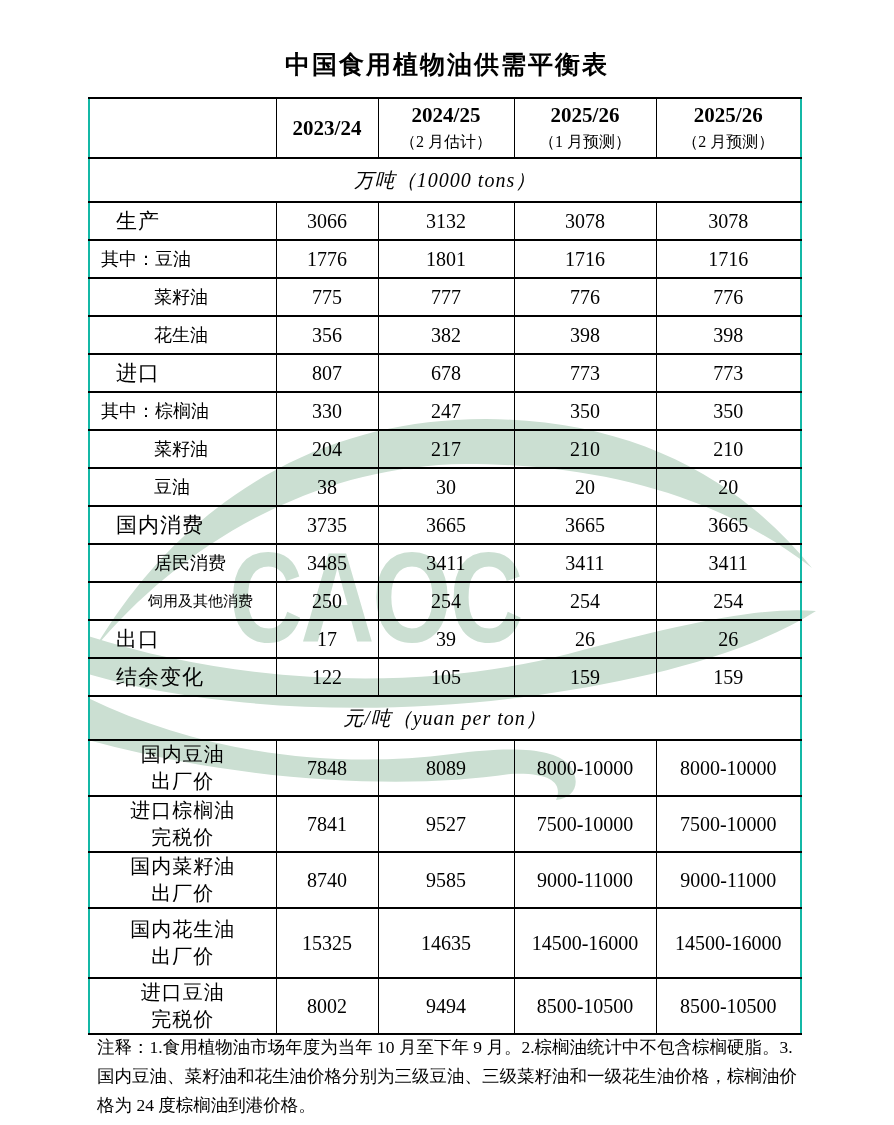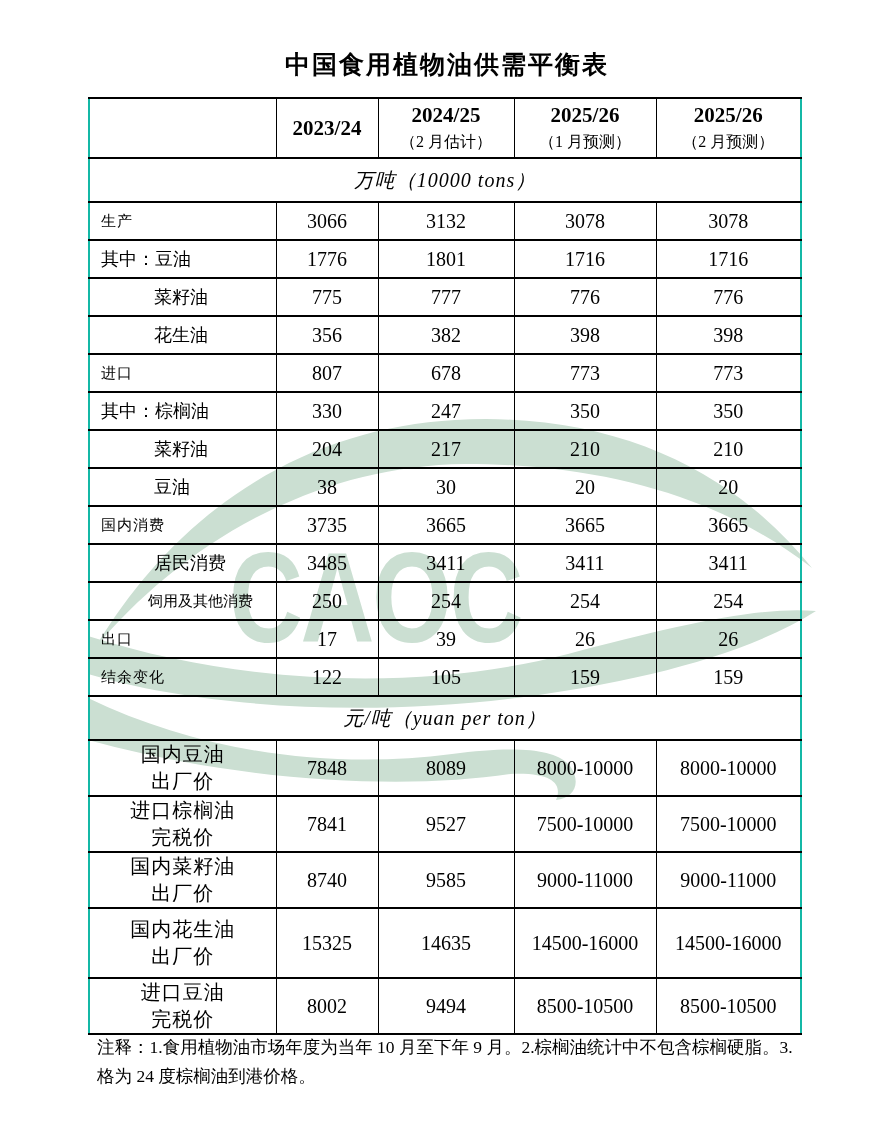--- a/index.html
+++ b/index.html
@@ -55,21 +55,21 @@
   .sub:empty { display: none; }
   td.unit {
     height: 42px;
     text-align: center;
     font-style: italic;
     font-size: 20px;
     letter-spacing: 1px;
   }
   tr.mrow { height: 38px; }
   td.lbl { text-align: left; }
-  td.lbl.major        { font-size: 15px; padding-left: 11px; letter-spacing: 1px; }
+  td.lbl.major        { font-size: 21px; padding-left: 26px; letter-spacing: 1px; }
   td.lbl.plain        { font-size: 18px; padding-left: 11px; font-family: Liberation Serif, serif; }
   td.lbl.indent       { font-size: 18px; padding-left: 64px; }
   td.lbl.indent-small { font-size: 15px; padding-left: 58px; }
   td.val { text-align: center; font-size: 20px; }
   tr.prow { height: 55px; }
   tr.prow.tall { height: 70px; }
   td.plbl { text-align: center; font-size: 20px; line-height: 27px; letter-spacing: 1px; }
   .note {
     position: absolute;
     left: 97px; top: 1033px;
@@ -268,16 +268,17 @@
           <td class="val">8002</td>
           <td class="val">9494</td>
           <td class="val">8500-10500</td>
           <td class="val">8500-10500</td>
         </tr>
       </tbody>
   </table>
 
   <div class="note">
     <div>注释：1.食用植物油市场年度为当年 10 月至下年 9 月。2.棕榈油统计中不包含棕榈硬脂。3.</div>
+    <div>国内豆油、菜籽油和花生油价格分别为三级豆油、三级菜籽油和一级花生油价格，棕榈油价</div>
     <div>格为 24 度棕榈油到港价格。</div>
   </div>
 
 </div>
 
 </body></html>

